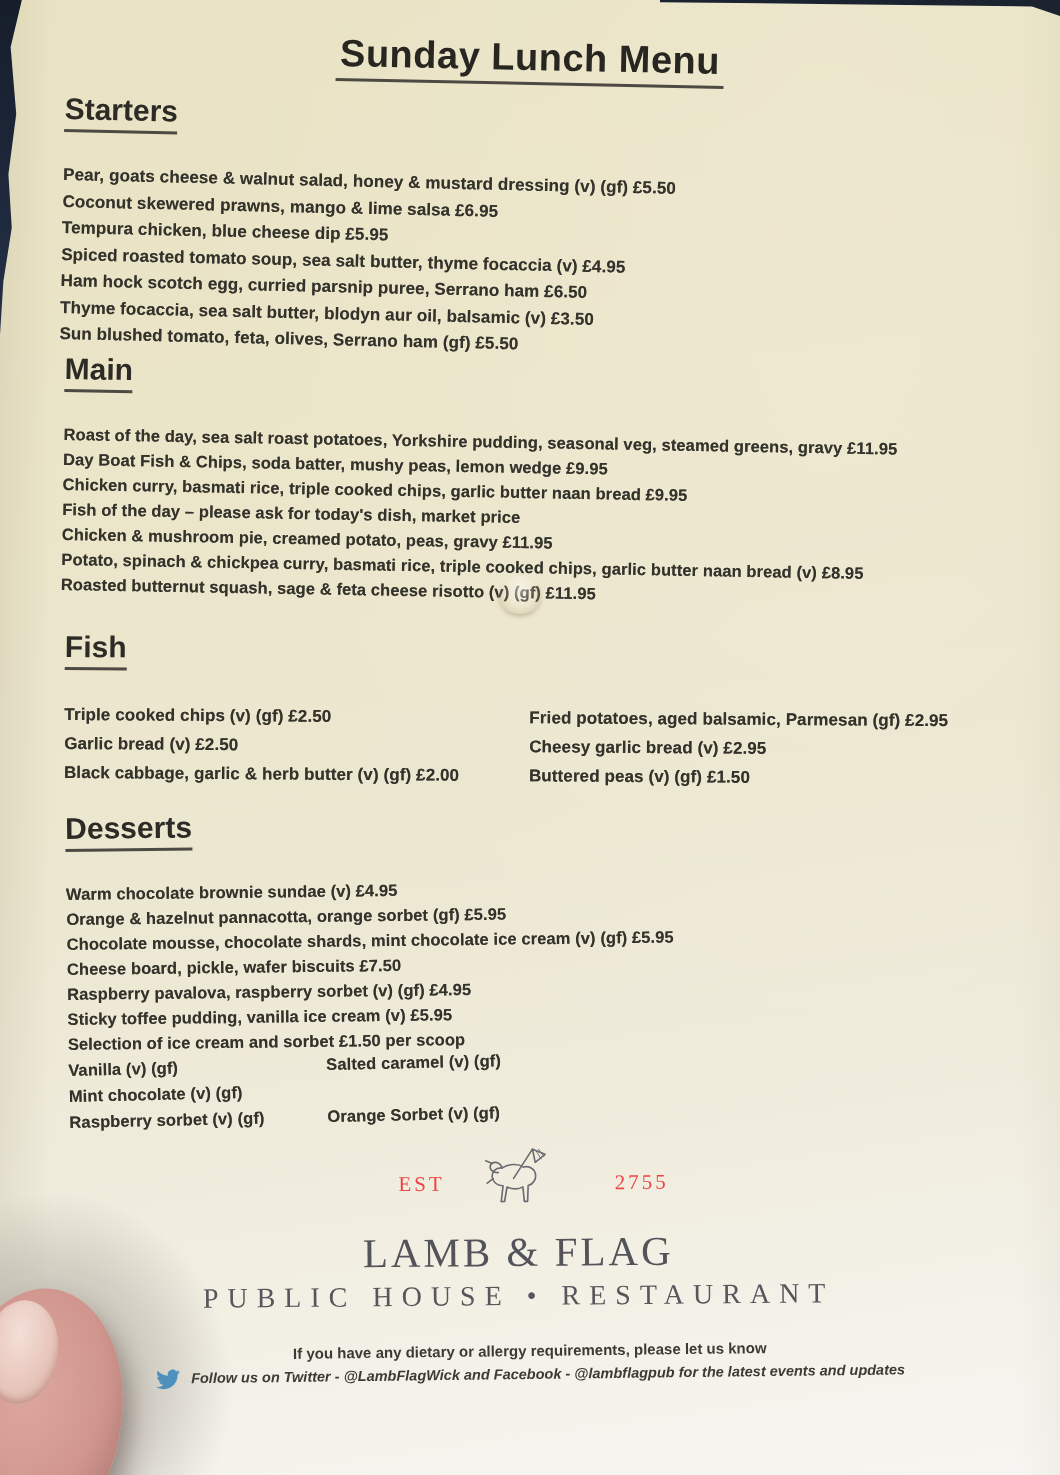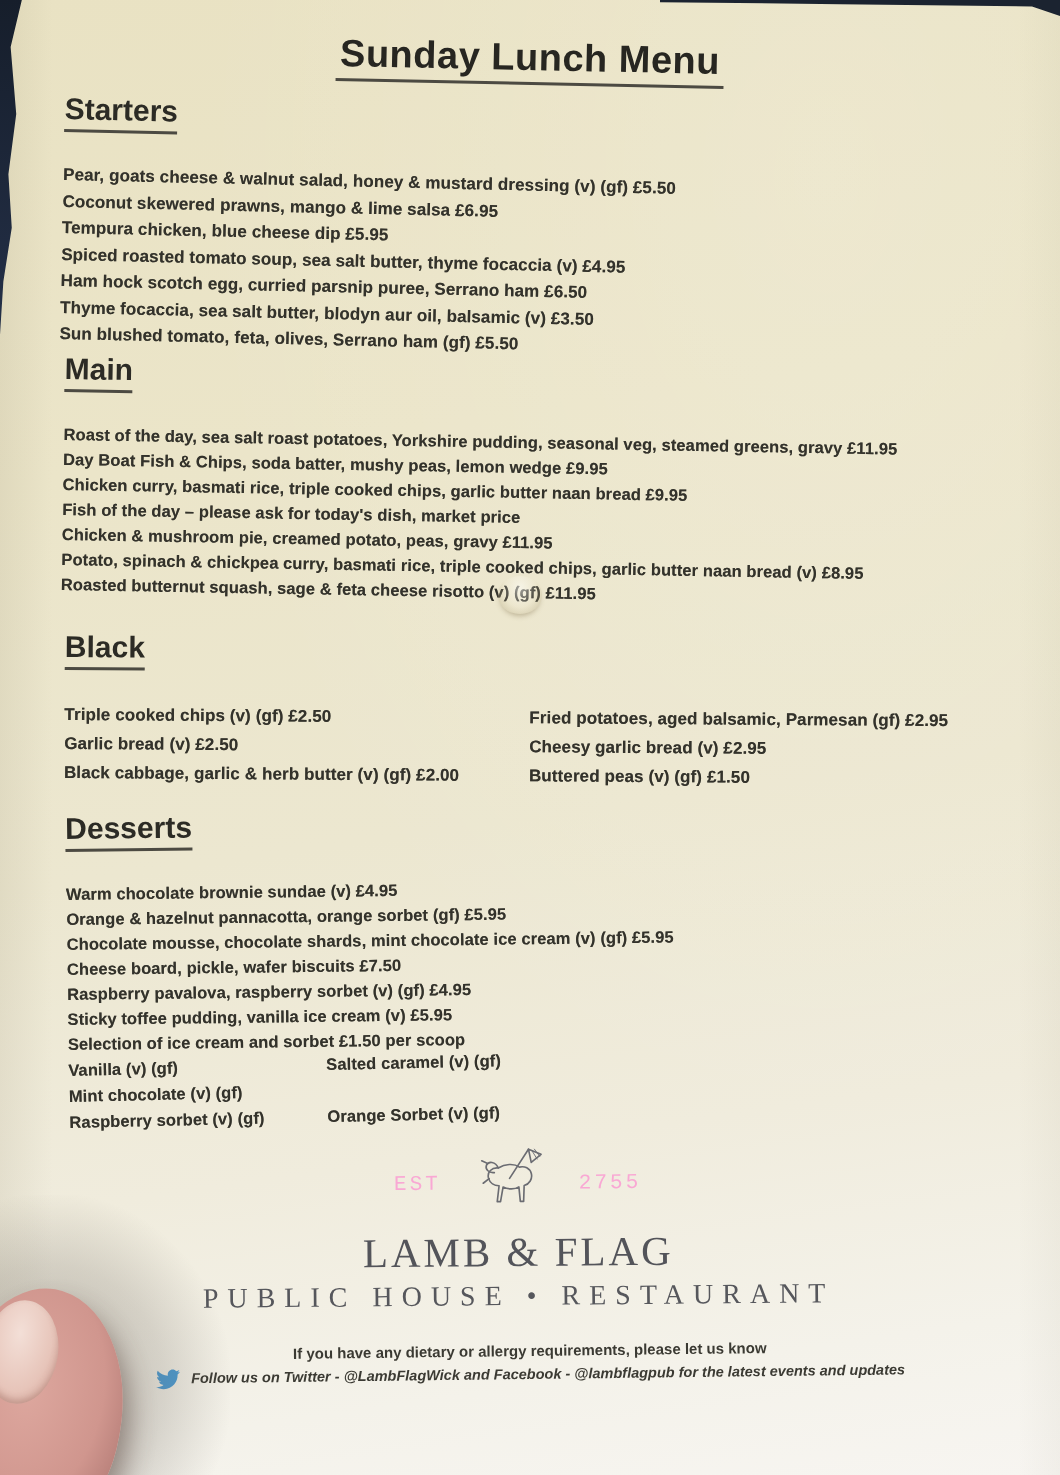--- a/index.html
+++ b/index.html
@@ -49,21 +49,21 @@
   .main-sec .item { line-height:25px; font-size:16.5px; }
   .side-sec { top:630px; transform:rotate(0.4deg); transform-origin:left top; }
   .side-grid { display:grid; grid-template-columns:465px auto; }
   .side-grid .item { line-height:29px; }
   .desserts { top:812px; transform:rotate(-0.7deg); transform-origin:left top; }
   .desserts .item { line-height:25px; font-size:16.5px; }
   .flavors { display:grid; grid-template-columns:258px auto; transform:rotate(-0.6deg); transform-origin:left top; }
   .flavors .item { line-height:26px; }
   .logo-block { top:1142px; left:0; width:1036px; text-align:center; transform:rotate(-0.5deg); color:#55565b; }
   .logo-row { display:inline-flex; align-items:center; gap:36px; }
-  .est, .year { font-family:Liberation Mono, monospace; font-size:21px; letter-spacing:3px; color:#f9a8d4; }
+  .est, .year { font-family:Liberation Serif, serif; font-size:21px; letter-spacing:3px; color:#ef4444;margin-left:32px; }
   .lamb { transform:translateY(-4px); }
   .logo-name { margin-top:4px; font-family:"Liberation Serif", serif; font-size:41px; letter-spacing:3px; color:#53545a; }
   .logo-sub { margin-top:4px; font-family:"Liberation Serif", serif; font-size:28px; letter-spacing:9px; color:#56575c; white-space:nowrap; }
   .footer { top:1342px; left:0; width:1060px; text-align:center; transform:rotate(-0.7deg); }
   .footer-line1 { font-size:15px; font-weight:700; color:#3b3a33; }
   .footer-line2 { margin-top:7px; display:flex; justify-content:center; align-items:flex-start; gap:10px;
                   font-size:14.5px; font-weight:700; font-style:italic; color:#3b3a33; }
   .tw { transform:translateY(-3px); }
   
   .droplet {
@@ -122,21 +122,21 @@
       <div class="item">Day Boat Fish &amp; Chips, soda batter, mushy peas, lemon wedge  £9.95</div>
       <div class="item">Chicken curry, basmati rice, triple cooked chips, garlic butter naan bread  £9.95</div>
       <div class="item">Fish of the day – please ask for today's dish, market price</div>
       <div class="item">Chicken &amp; mushroom pie, creamed potato, peas, gravy  £11.95</div>
       <div class="item">Potato, spinach &amp; chickpea curry, basmati rice, triple cooked chips, garlic butter naan bread  (v)  £8.95</div>
       <div class="item">Roasted butternut squash, sage &amp; feta cheese risotto  (v) (gf) £11.95</div>
     </div>
   </div>
 
   <div class="sec side-sec">
-    <span class="heading">Black</span>
+    <span class="heading">Fish</span>
     <div class="side-grid">
       <div class="item">Triple cooked chips (v) (gf)  £2.50</div>
       <div class="item">Fried potatoes, aged balsamic, Parmesan (gf)  £2.95</div>
       <div class="item">Garlic bread (v)   £2.50</div>
       <div class="item">Cheesy garlic bread (v)   £2.95</div>
       <div class="item">Black cabbage, garlic &amp; herb butter  (v) (gf) £2.00</div>
       <div class="item">Buttered peas  (v) (gf) £1.50</div>
     </div>
   </div>
 

